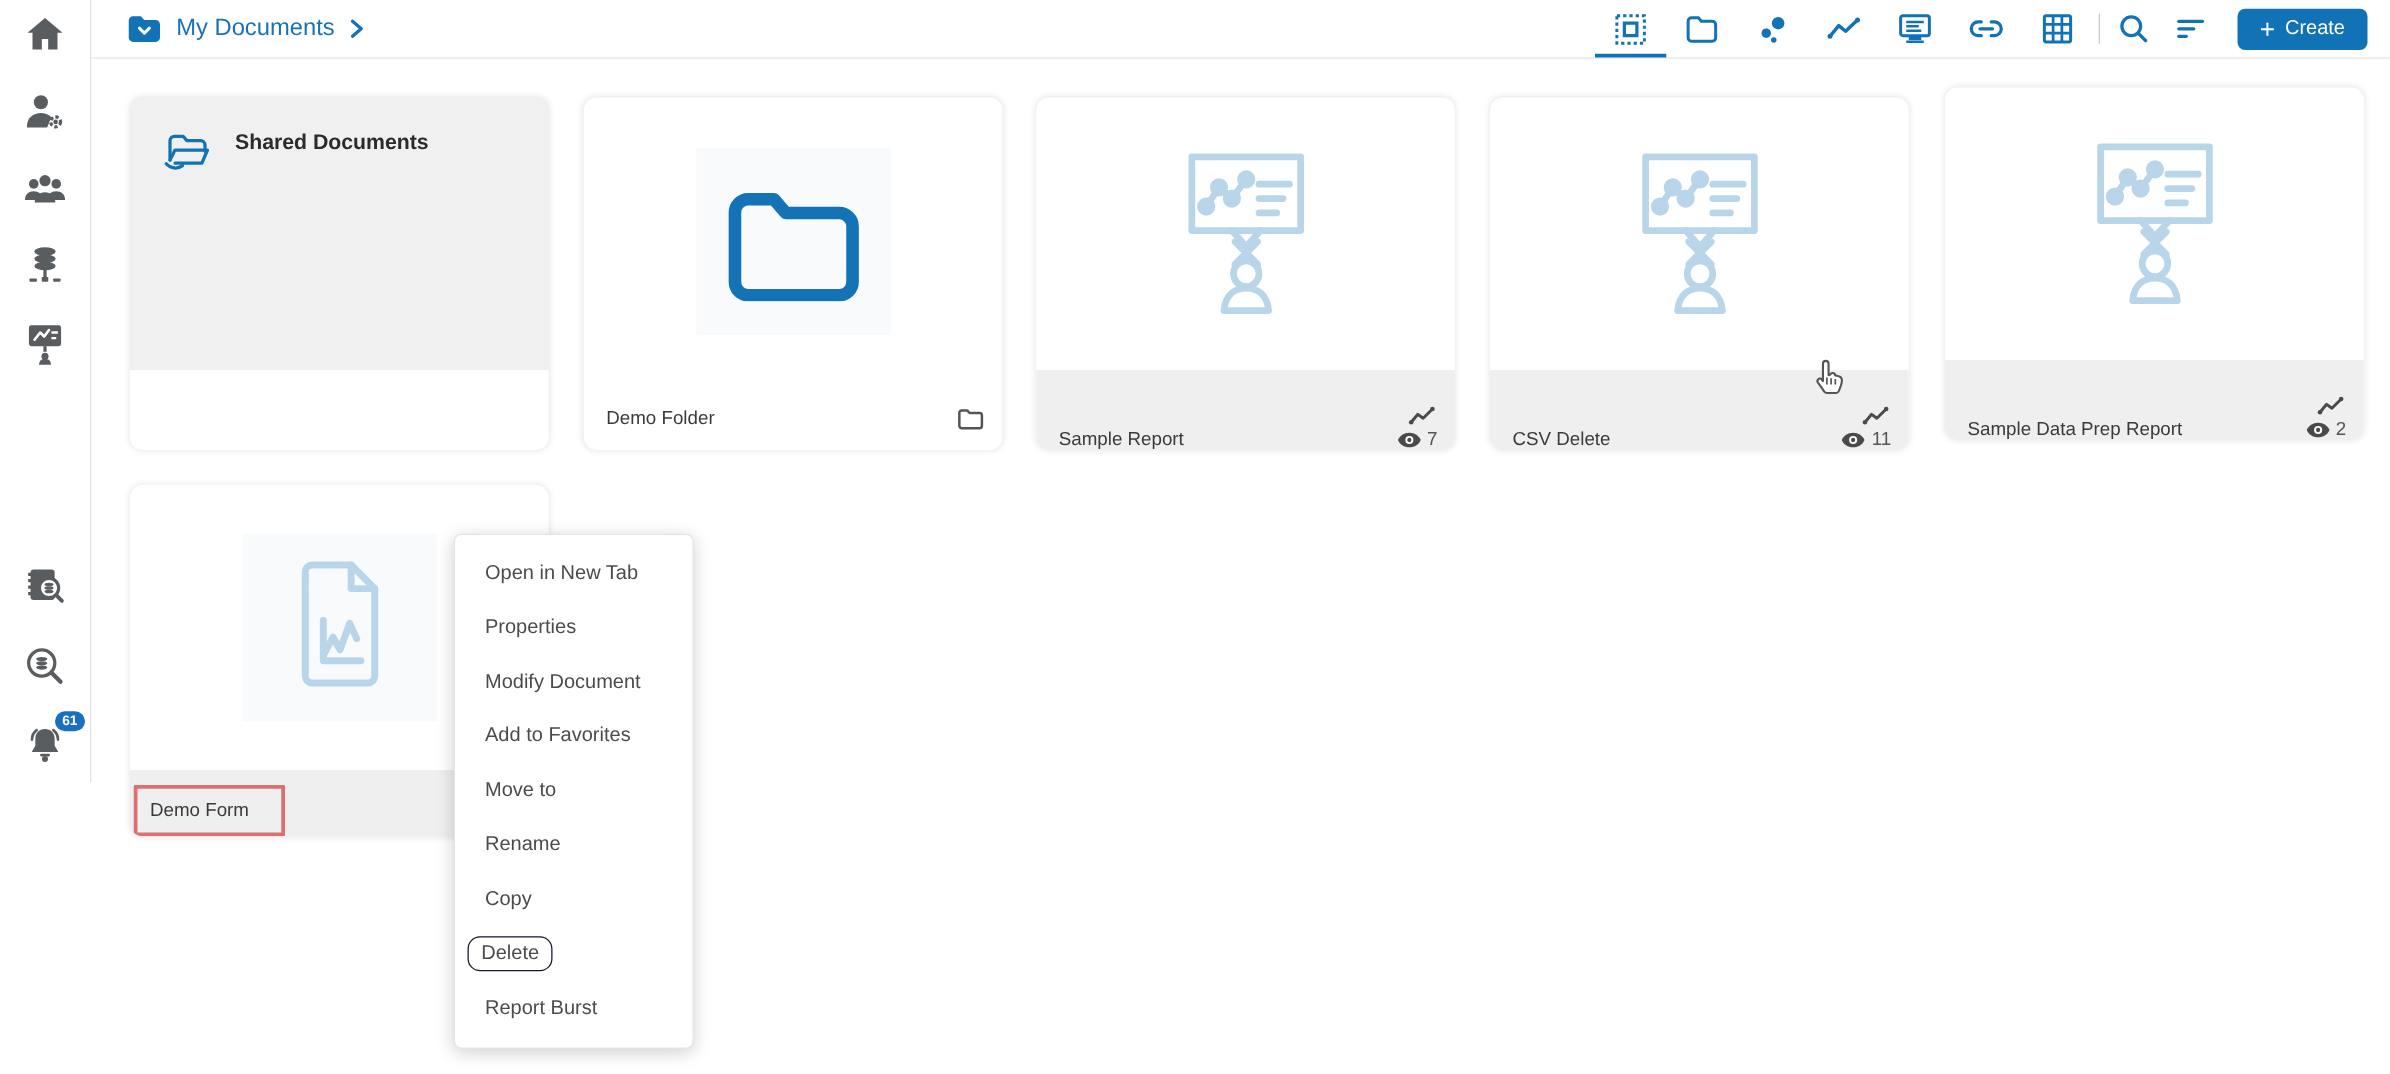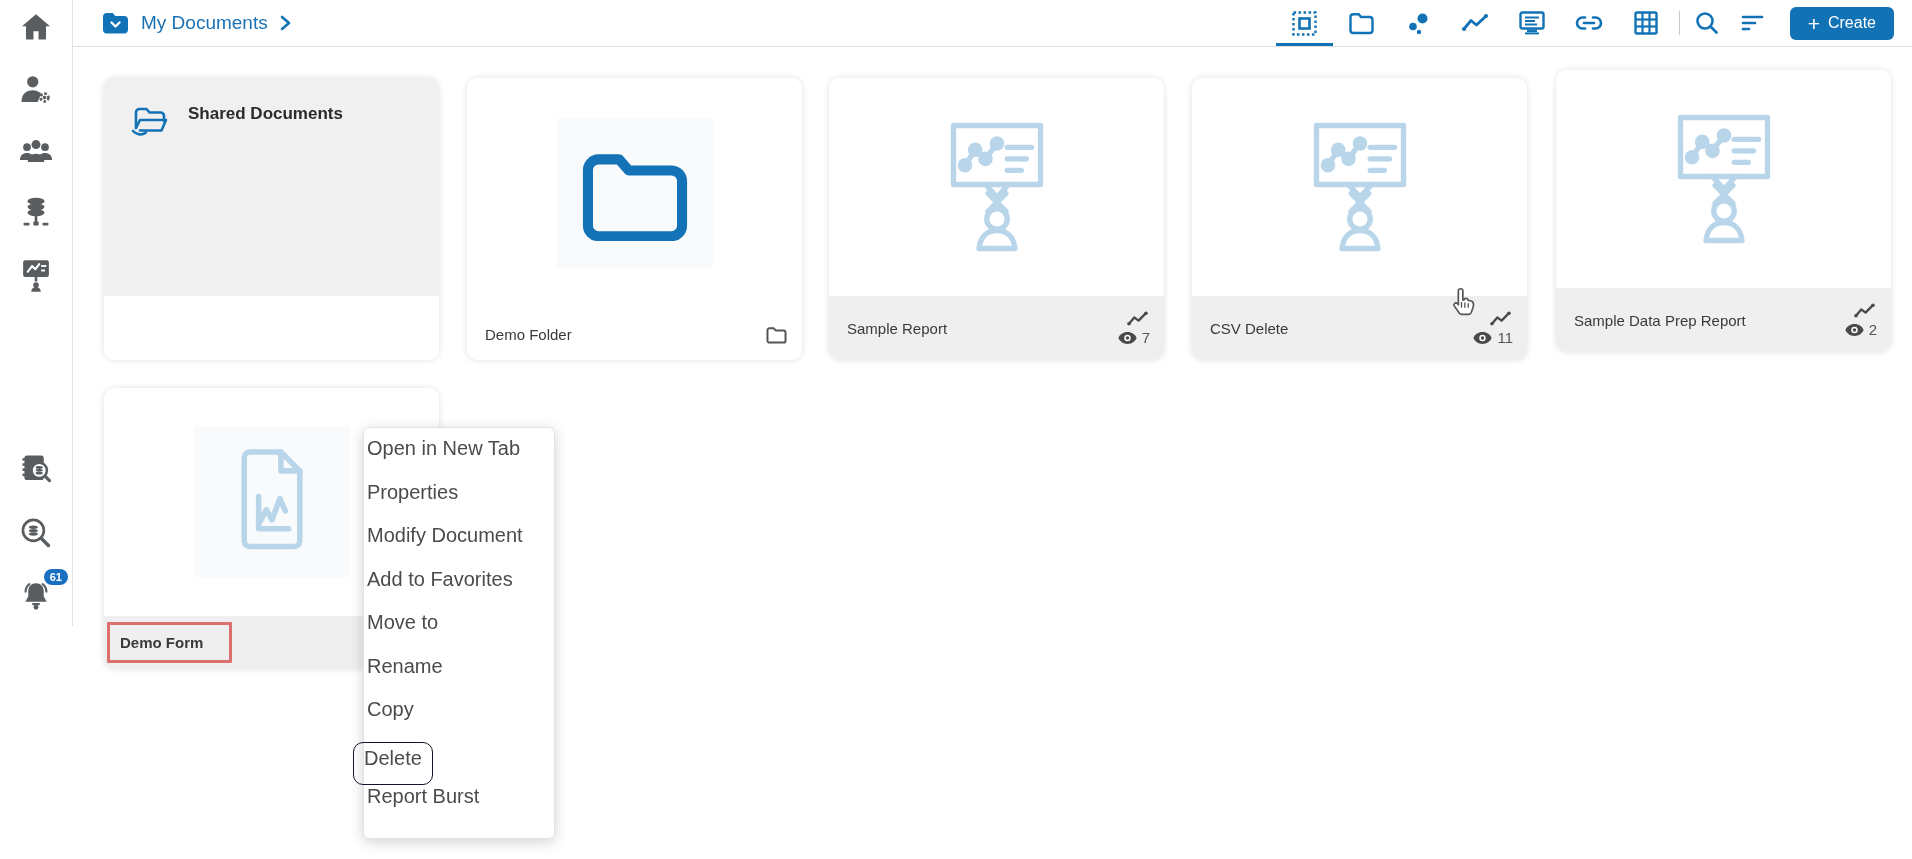--- a/index.html
+++ b/index.html
@@ -49,46 +49,46 @@
     position: absolute; width: 335px; height: 282px; border-radius: 10px;
     background: #fff; box-shadow: 0 0 6px rgba(0,0,0,0.12);
     display: flex; flex-direction: column; overflow: hidden; cursor: pointer;
   }
   .card-body { flex: 1; display: flex; align-items: center; justify-content: center; position: relative; }
   .icon-bg { width: 156px; height: 150px; background: #f8fafc; display: flex; align-items: center; justify-content: center; }
   .card-footer {
     height: 52px; display: flex; align-items: center; padding: 0 14px 0 18px;
     font-size: 15px; color: #3a3a3a;
   }
-  .card-footer.gray { background: #efefef; height: 64px; }
+  .card-footer.gray { background: #efefef; height: 64px; align-items: flex-end; }
   .name { flex: 1; font-size: 15px; color: #3a3a3a; }
   .meta-col { display: flex; flex-direction: column; align-items: flex-end; gap: 2px; }
   .views { display: flex; align-items: center; gap: 5px; color: #555; font-size: 15px; }
   
   .card.shared { background: #f0f0f1; }
   .card.shared .card-top { flex: 1; padding: 26px 24px 0 24px; }
   .shared-head { display: flex; align-items: flex-start; gap: 16px; }
   .shared-title { font-size: 17px; font-weight: 700; color: #2b2b2b; }
   .shared-desc { margin-top: 24px; font-size: 15px; color: #3f3f3f; line-height: 1.65; }
   .card.shared .card-footer { background: #fff; height: 64px; }
   
   .red-box {
     display: inline-block; border: 3px solid #dd6f6f; padding: 9px 26px 9px 10px;
-    margin-left: -15px; background: transparent; border-radius: 1px; font-weight: bold;
+    margin-left: -15px; background: transparent; border-radius: 1px;
   }
   
   .context-menu {
     position: absolute; left: 363px; top: 427px; width: 192px;
     background: #fff; border: 1px solid #e3e3e3; border-radius: 6px;
     box-shadow: 0 3px 14px rgba(0,0,0,0.18); padding: 9px 0; z-index: 20;
     list-style: none;
   }
   .menu-item {
-    height: 43.5px; display: flex; padding-left: 3px;
-    font-size: 20px; color: #4b4b4b; cursor: pointer; white-space: nowrap;
+    height: 43.5px; display: flex; align-items: center; padding-left: 24px;
+    font-size: 16px; color: #4b4b4b; cursor: pointer; white-space: nowrap;
   }
   .amber-box {
     display: inline-block; border: 1px solid #0f172a; border-radius: 10px;
     padding: 4px 10px; margin-left: -14px;
   }
   
   .cursor { position: absolute; left: 1448px; top: 286px; z-index: 30; pointer-events: none; }
   svg { display: block; }
 </style>
 </head>

